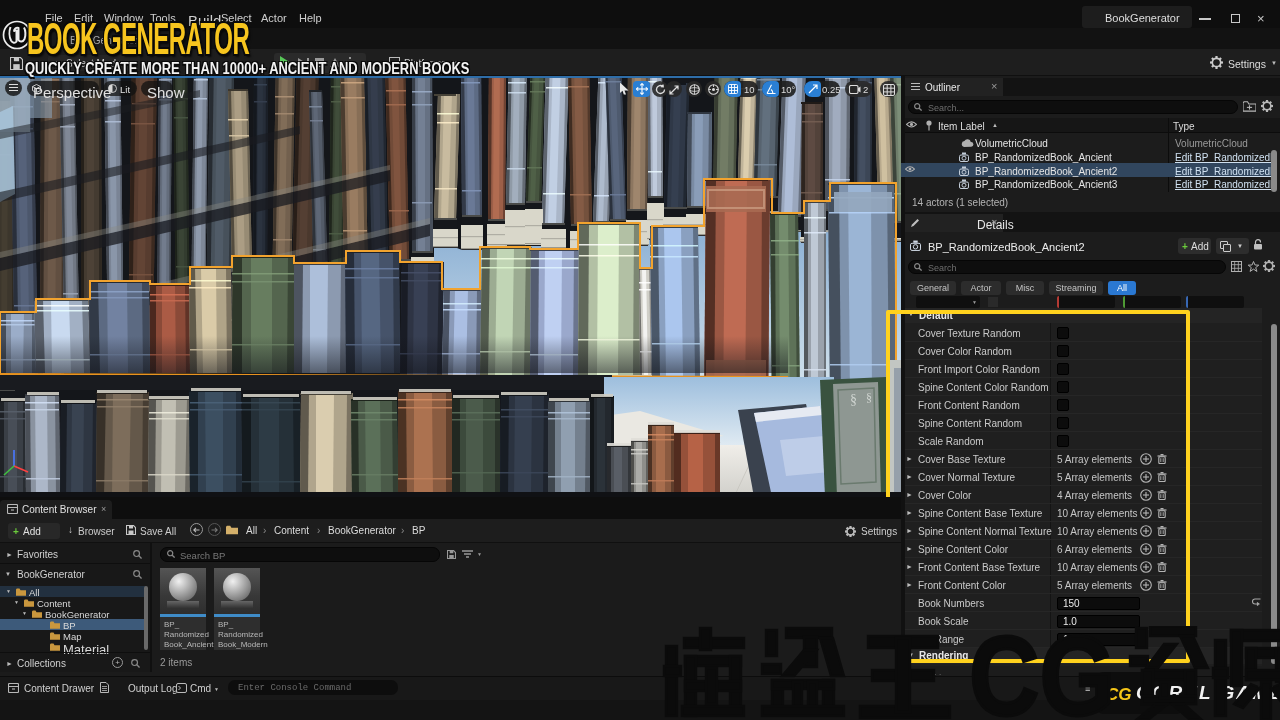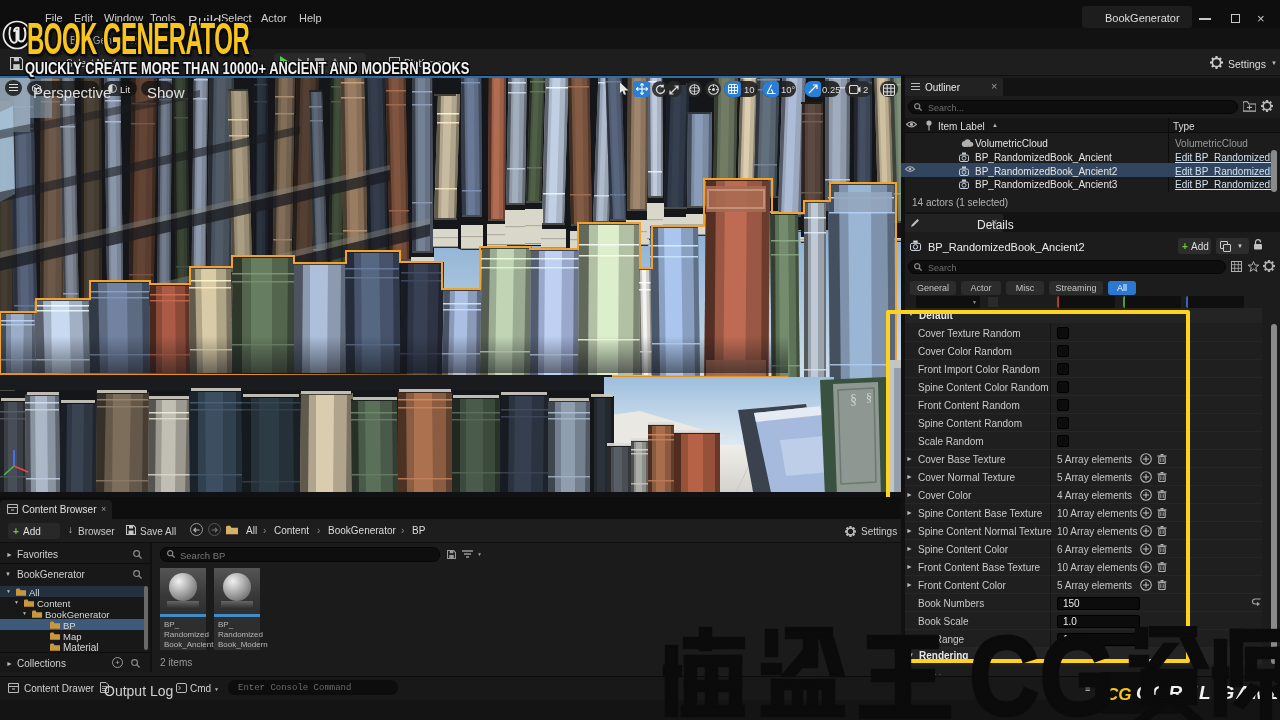--- a/index.html
+++ b/index.html
@@ -1371,21 +1371,21 @@
     <path d="M0,1.4040000000000001 L0,7.800000000000001 L10,7.800000000000001 L10,2.3400000000000003 L4.5,2.3400000000000003 L3.5,0.6240000000000001 L0.8,0.6240000000000001 Z" fill="#c9973e"></path>
   </svg>
 <div class="abs" style="left:63px;top:620px;font-size:9.5px;color:#d8d8d8">BP</div>
 <svg class="abs" style="left:50px;top:632px" width="10" height="8" viewBox="0 0 10 8">
     <path d="M0,1.4040000000000001 L0,7.800000000000001 L10,7.800000000000001 L10,2.3400000000000003 L4.5,2.3400000000000003 L3.5,0.6240000000000001 L0.8,0.6240000000000001 Z" fill="#c9973e"></path>
   </svg>
 <div class="abs" style="left:63px;top:631px;font-size:9.5px;color:#d8d8d8">Map</div>
 <svg class="abs" style="left:50px;top:643px" width="10" height="8" viewBox="0 0 10 8">
     <path d="M0,1.4040000000000001 L0,7.800000000000001 L10,7.800000000000001 L10,2.3400000000000003 L4.5,2.3400000000000003 L3.5,0.6240000000000001 L0.8,0.6240000000000001 Z" fill="#c9973e"></path>
   </svg>
-<div class="abs" style="left:63px;top:642px;font-size:10px;color:#d8d8d8">Material</div>
+<div class="abs" style="left:63px;top:642px;font-size:13px;color:#d8d8d8">Material</div>
 <div class="abs" style="left:144px;top:586px;width:4px;height:64px;background:#6a6a6a;border-radius:2px"></div>
 <div class="abs" style="left:0;top:652px;width:150px;height:1px;background:#0e0e0e"></div>
 <div class="abs" style="left:6px;top:660px;font-size:7px;color:#bbb">►</div>
 <div class="abs" style="left:17px;top:658px;font-size:10px;color:#d0d0d0">Collections</div>
 <div class="abs" style="left:112px;top:657px;width:11px;height:11px;border:1.3px solid #999;border-radius:50%;color:#bbb;font-size:8px;text-align:center;line-height:10px">+</div>
 <svg class="abs" style="left:131px;top:659px" width="9" height="9" viewBox="0 0 9 9">
     <circle cx="3.6" cy="3.6" r="2.88" fill="none" stroke="#888" stroke-width="1.2"></circle>
     <line x1="5.58" y1="5.58" x2="8.549999999999999" y2="8.549999999999999" stroke="#888" stroke-width="1.3"></line>
   </svg>
 <div class="abs" style="left:150px;top:543px;width:2px;height:129px;background:#101010"></div>
@@ -1432,21 +1432,21 @@
     <line x1="0.5" y1="3.5" x2="10.5" y2="3.5" stroke="#b8b8b8" stroke-width="1"></line>
     <line x1="4" y1="6" x2="7" y2="6" stroke="#b8b8b8" stroke-width="1.1"></line>
   </svg>
 <div class="abs" style="left:24px;top:683px;font-size:10px;color:#d0d0d0">Content Drawer</div>
 <svg class="abs" style="left:100px;top:682px" width="9" height="11" viewBox="0 0 9 11">
     <path d="M0.5,0.5 H6 L8.5,3 V10.5 H0.5 Z" fill="none" stroke="#b8b8b8" stroke-width="1"></path>
     <line x1="2" y1="4.5" x2="7" y2="4.5" stroke="#b8b8b8" stroke-width="0.8"></line>
     <line x1="2" y1="6.5" x2="7" y2="6.5" stroke="#b8b8b8" stroke-width="0.8"></line>
     <line x1="2" y1="8.5" x2="7" y2="8.5" stroke="#b8b8b8" stroke-width="0.8"></line>
   </svg>
-<div class="abs" style="left:104px;top:683px;font-size:14px;color:#d0d0d0">Output Log</div>
+<div class="abs" style="left:128px;top:683px;font-size:10px;color:#d0d0d0">Output Log</div>
 <svg class="abs" style="left:176px;top:683px" width="11" height="10" viewBox="0 0 11 10">
     <rect x="0.5" y="0.5" width="10" height="9" rx="1.5" fill="none" stroke="#bbb" stroke-width="1"></rect>
     <path d="M2.5,3 L4.5,5 L2.5,7" fill="none" stroke="#bbb" stroke-width="1"></path>
   </svg>
 <div class="abs" style="left:190px;top:683px;font-size:10px;color:#d0d0d0">Cmd</div>
 <div class="abs" style="left:214px;top:686px;font-size:5px;color:#bbb">▼</div>
 <div class="abs" style="left:228px;top:680px;width:170px;height:15px;background:#0d0d0d;border-radius:7px"></div>
 <div class="abs" style="left:238px;top:683px;font-size:9px;color:#6a6a6a;font-family:'Liberation Mono',monospace">Enter Console Command</div>
 <div class="abs" style="left:1085px;top:684px;font-size:9px;color:#ccc">≡</div>
 <div class="abs" style="left:1104px;top:681px;width:24px;height:8px;background:#2a4a8a;border-radius:2px"></div>

